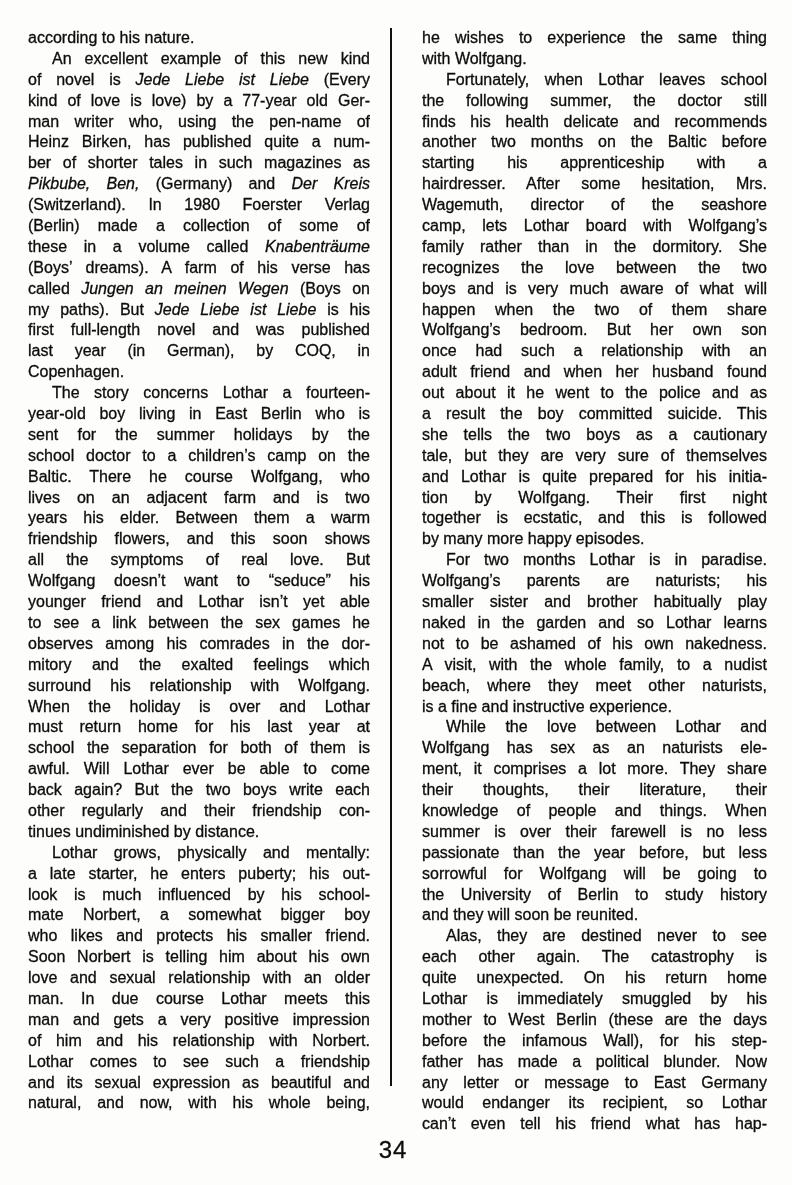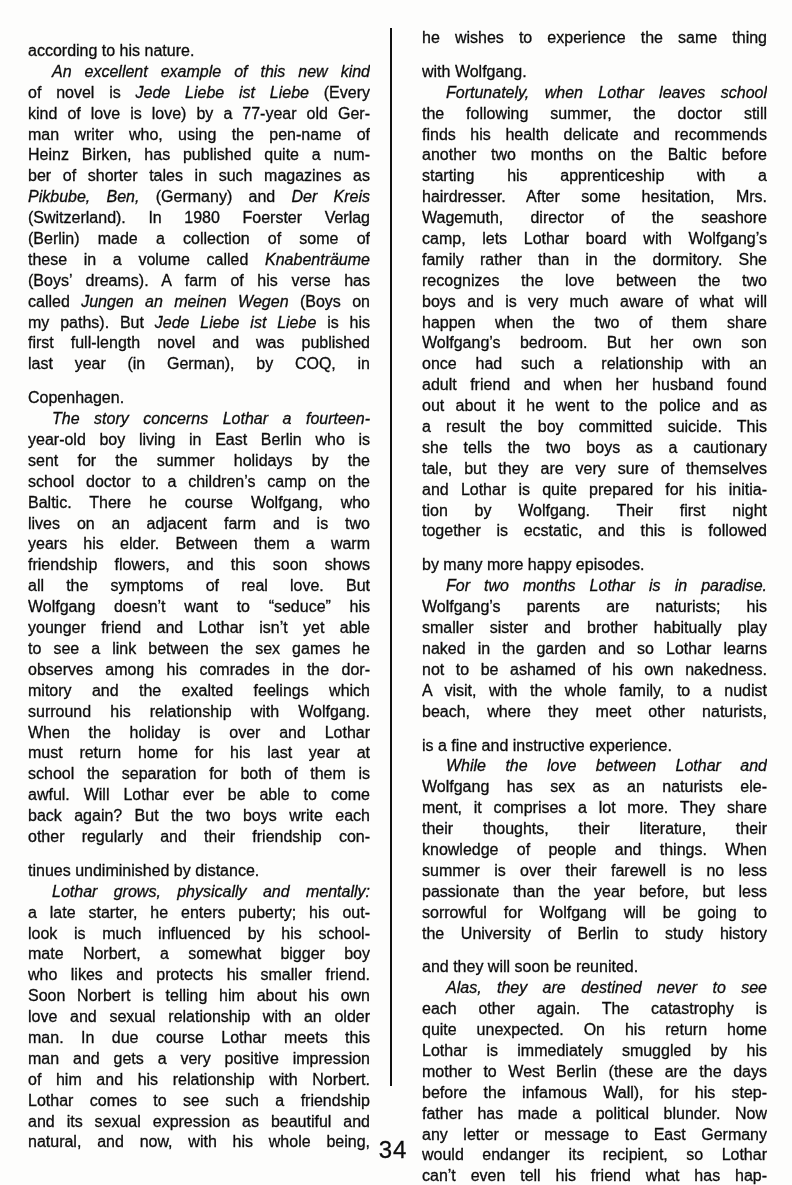--- a/index.html
+++ b/index.html
@@ -21,22 +21,22 @@
   }
   .col-left  { left: 28px;  width: 342px; }
   .col-right { left: 422px; width: 345px; }
   .line {
     height: 20.9px;
     overflow: hidden;
     text-align: justify;
     text-align-last: justify;
     white-space: normal;
   }
-  .line.para-end { text-align-last: left; margin-top: 13px; }
-  .line.indent { text-indent: 24px; font-style: italic; }
+  .line.para-end { text-align-last: left; }
+  .line.indent { text-indent: 24px; }
   .line em { font-style: italic; }
   .divider {
     position: absolute;
     left: 390px; top: 28px;
     width: 2px; height: 1058px;
     background: #111;
   }
   .folio {
     position: absolute;
     left: 0; right: 6px; top: 1136px;

